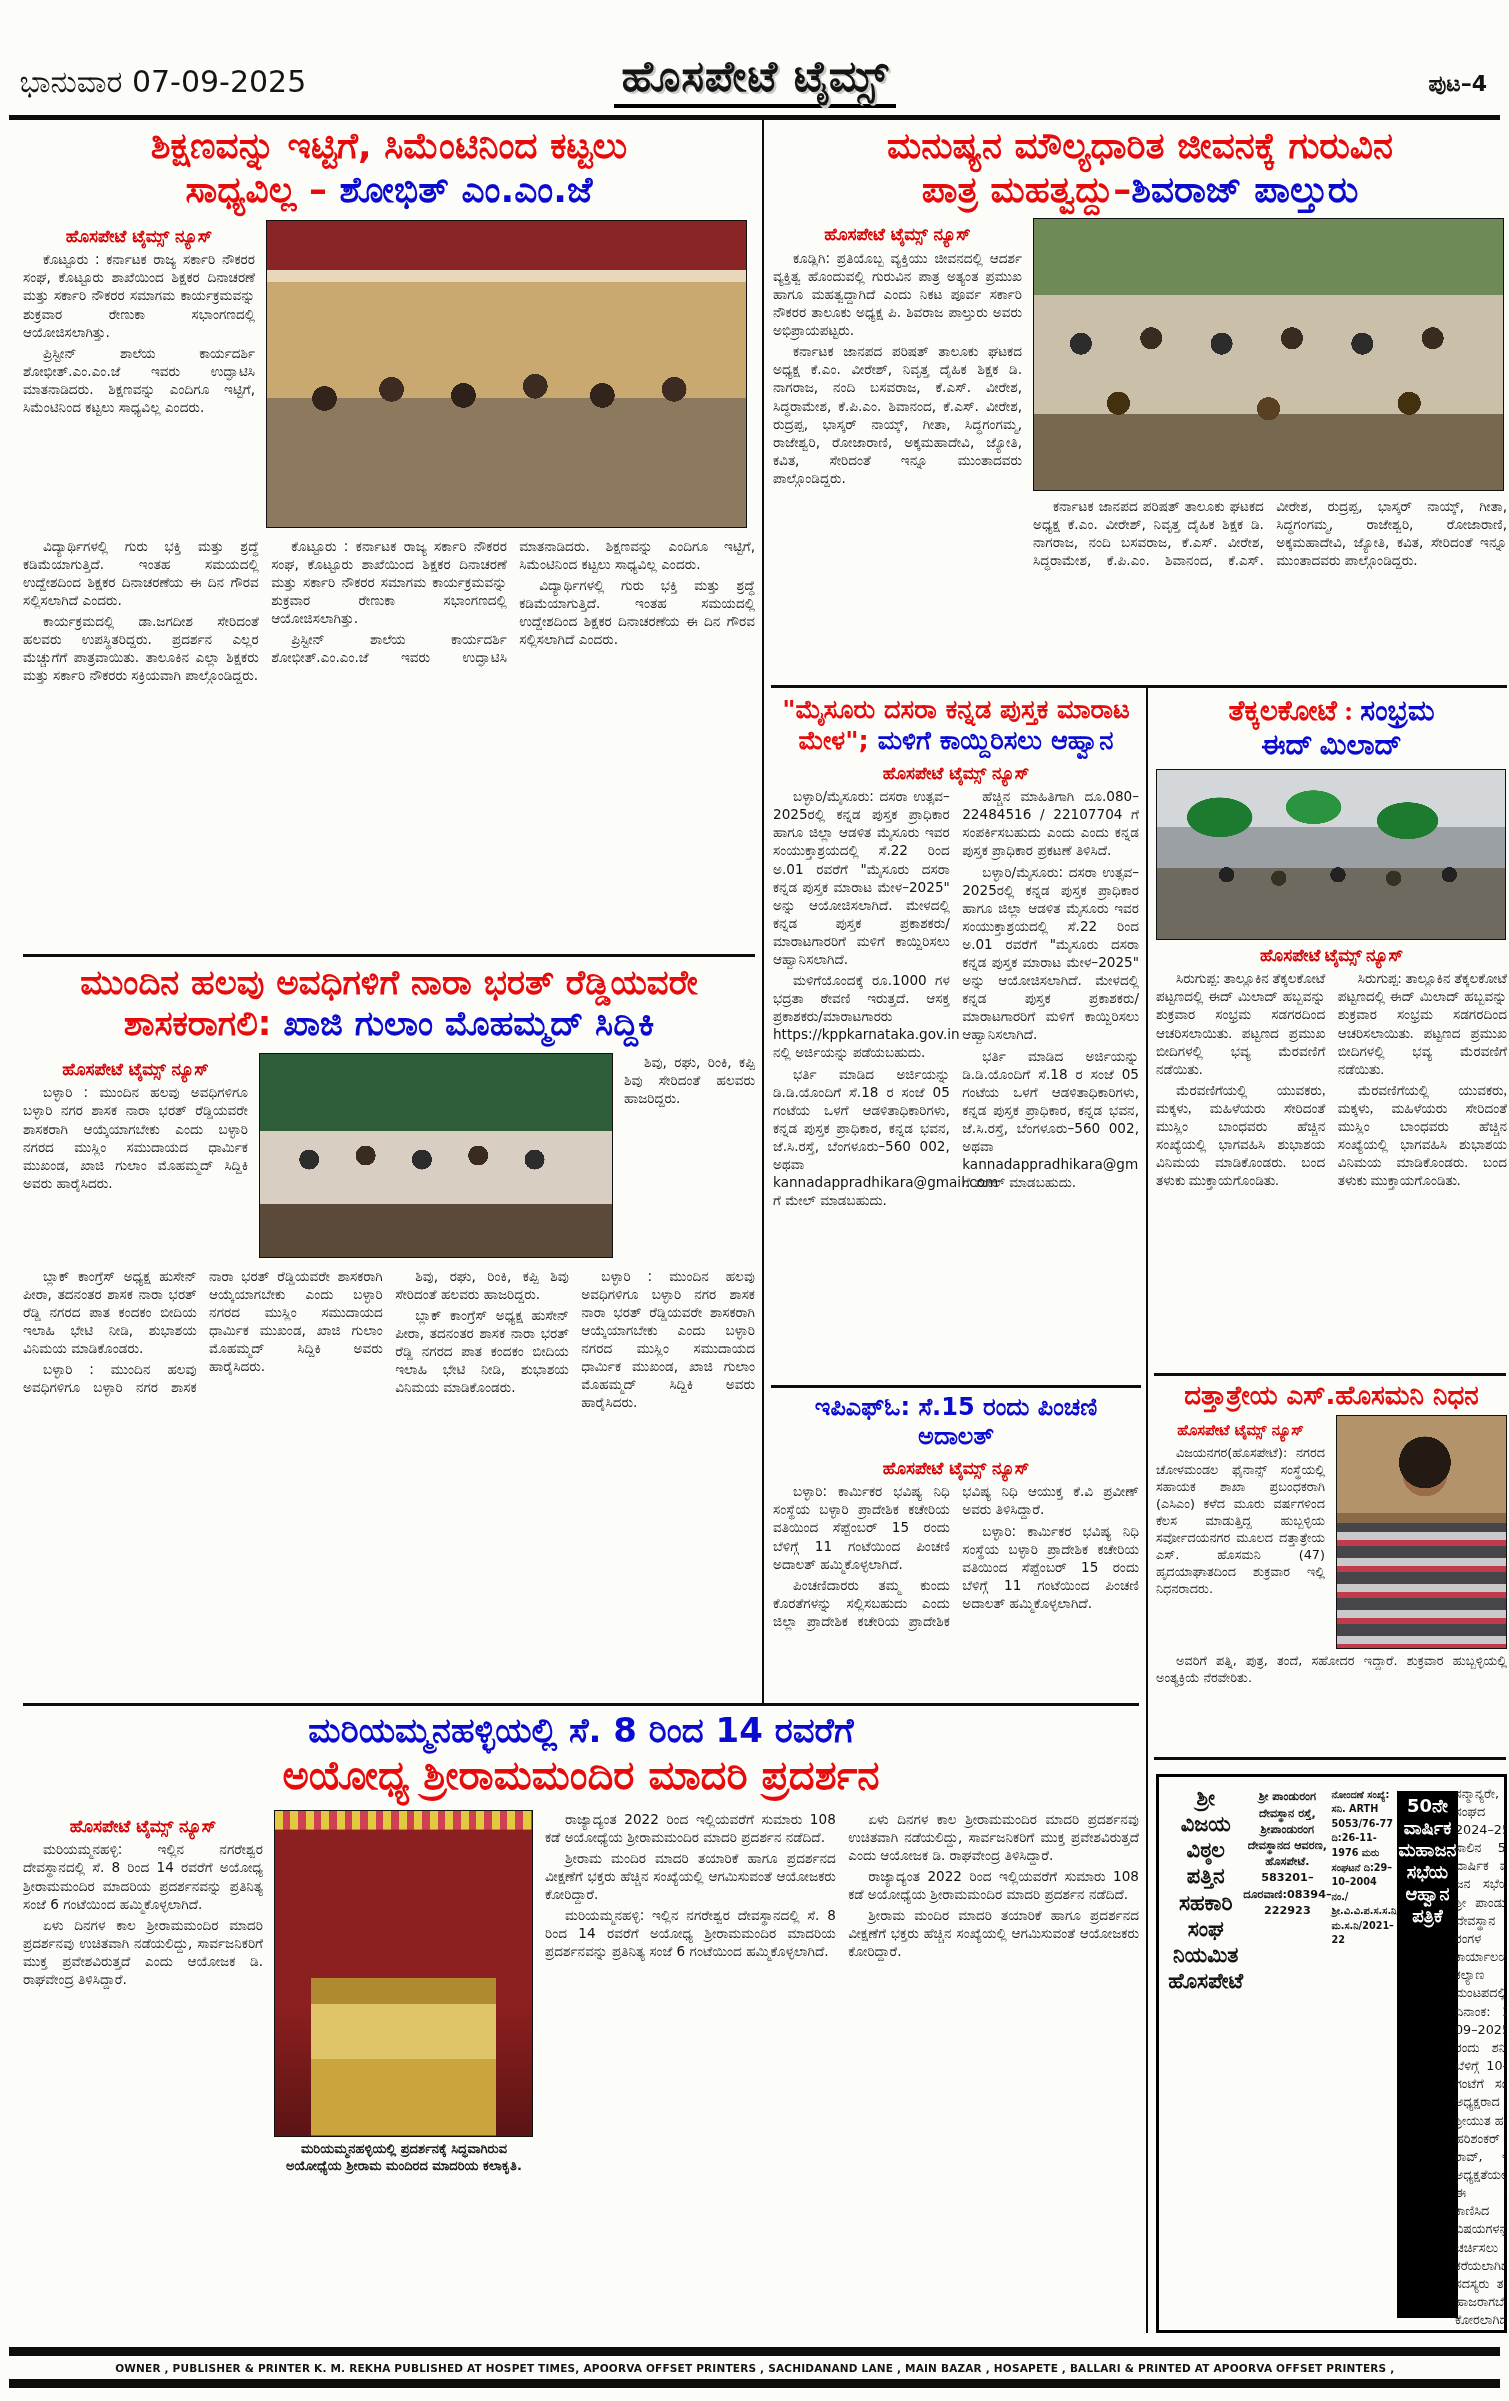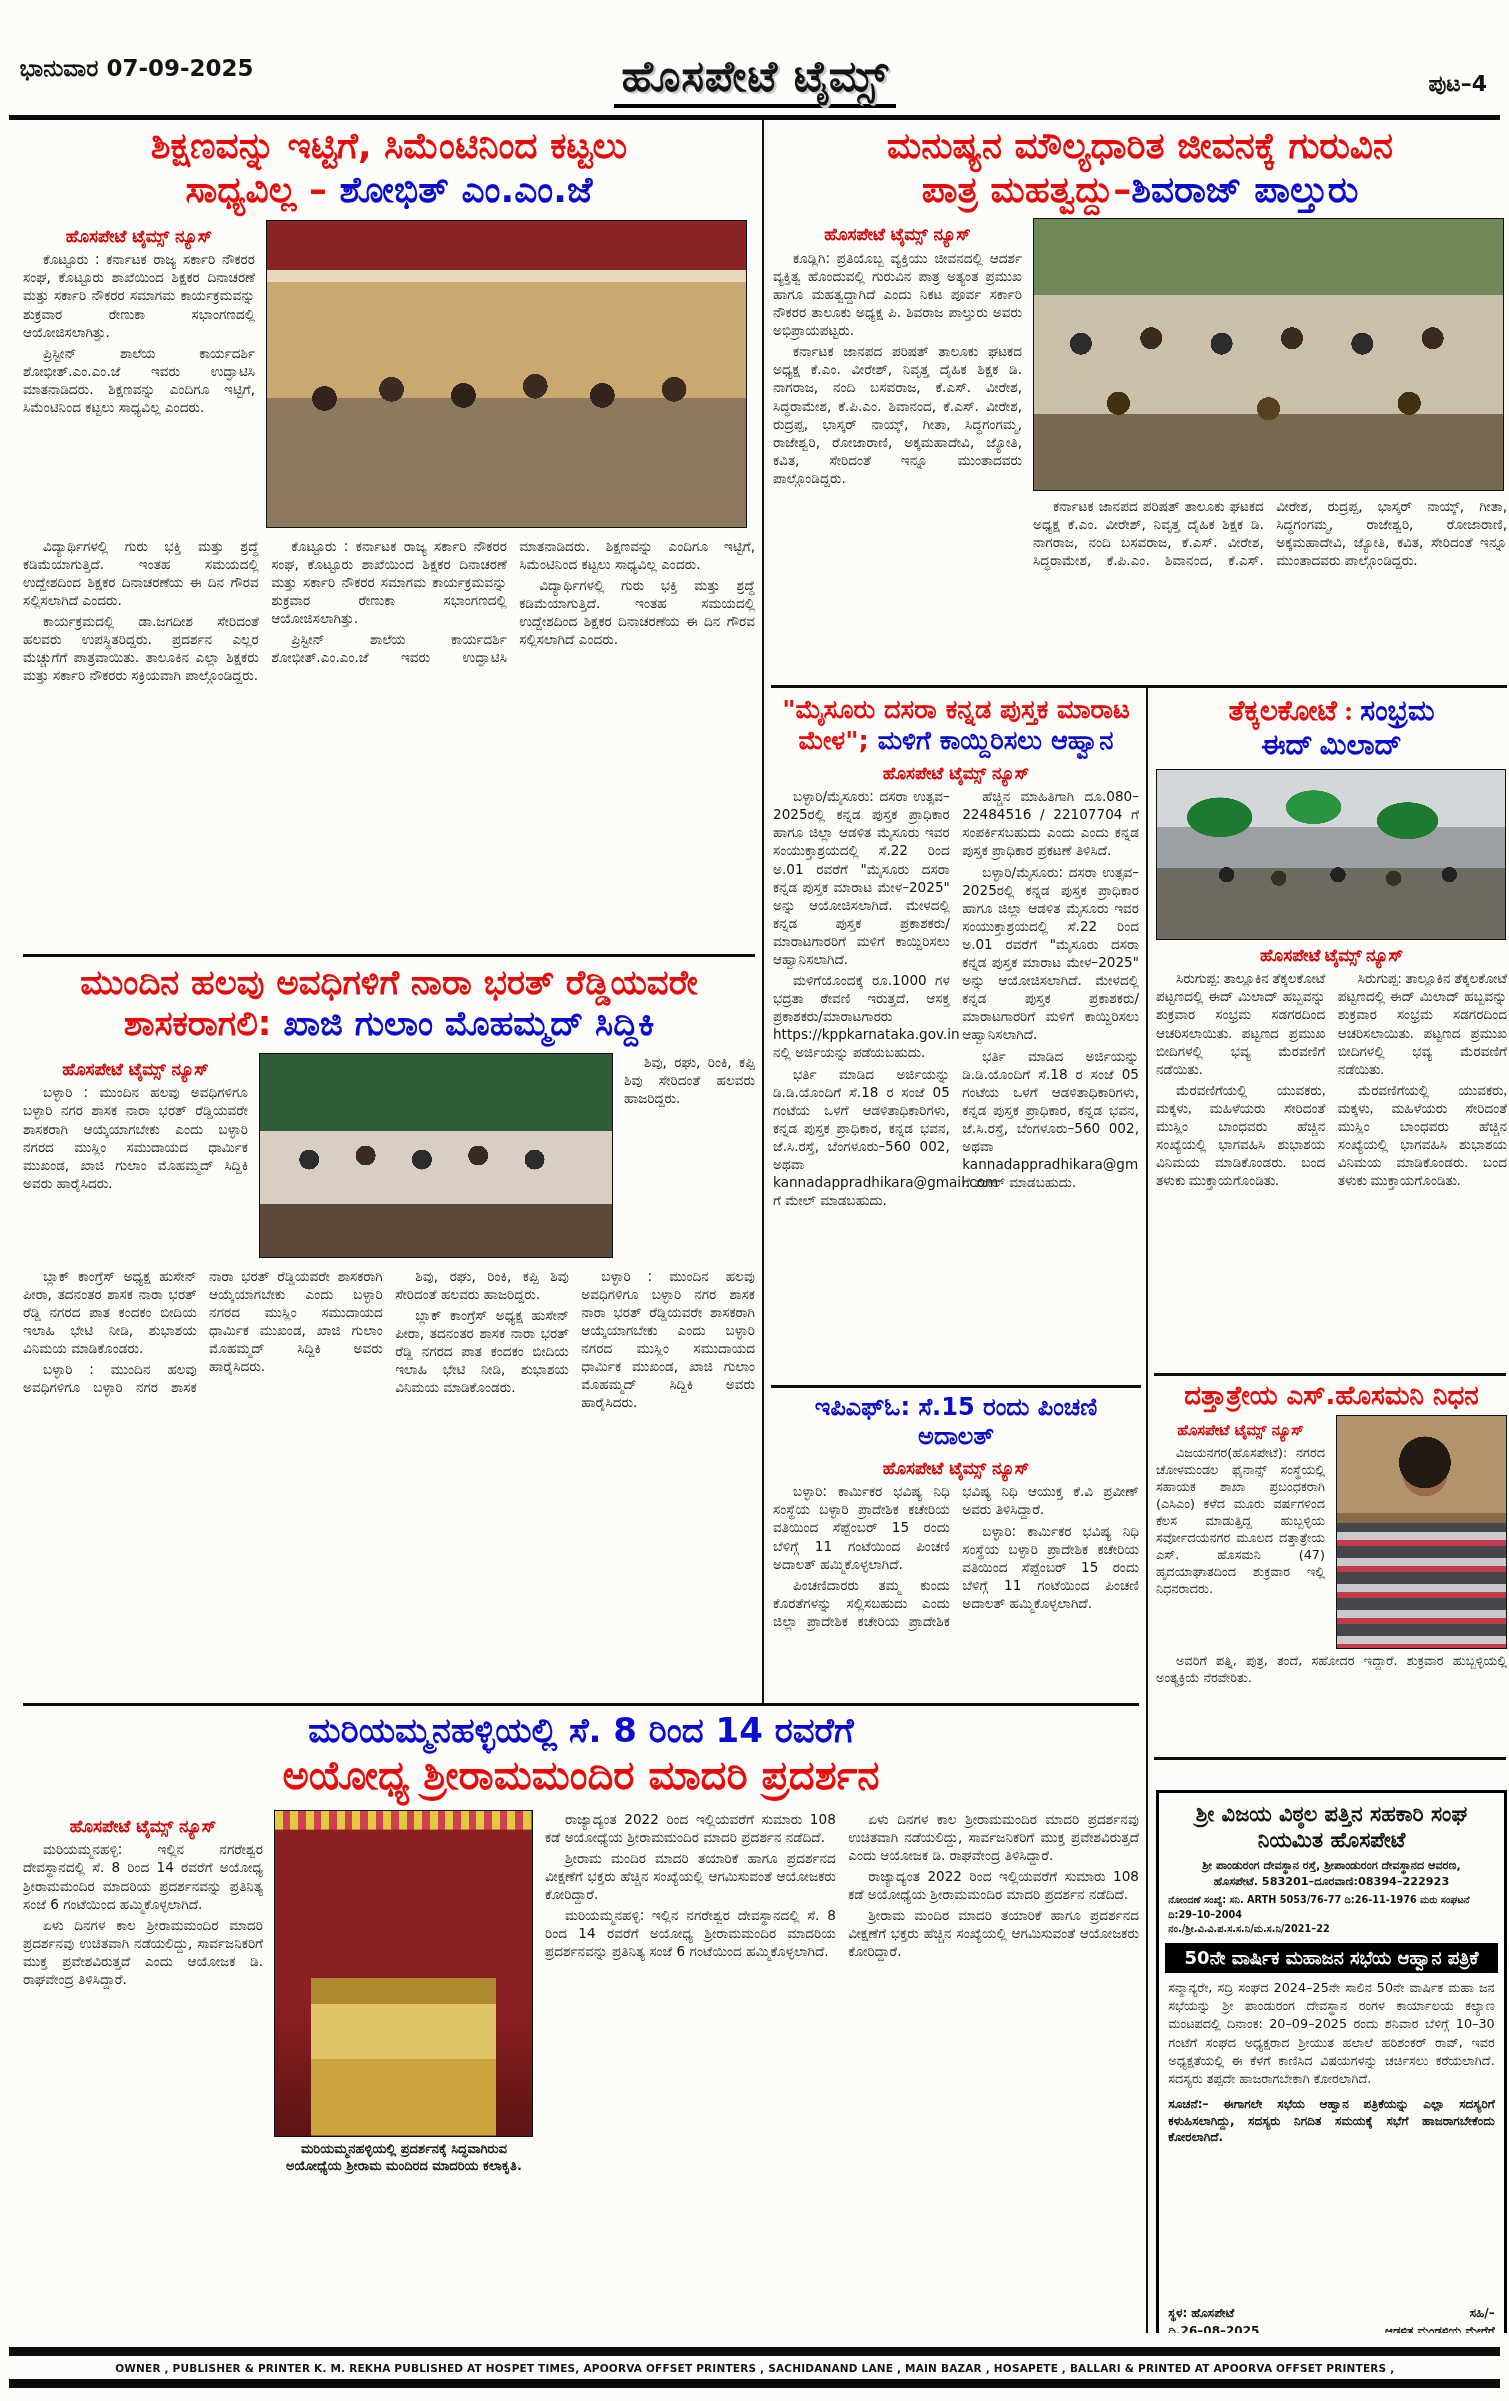--- a/index.html
+++ b/index.html
@@ -1,19 +1,19 @@
 <!DOCTYPE html>
 <html style="font-size:12.4px"><head>
 <meta charset="utf-8">
 <style>
   html,body{margin:0;padding:0;background:#e8e8e4;}
   #page{position:relative;width:1510px;height:2401px;background:#fcfcf9;color:#141414;
         font-family:"DejaVu Sans","Liberation Sans",sans-serif;overflow:hidden;}
   
-  .ed-date{position:absolute;left:19.4px;top:55px;font-size:23px;font-weight:bold;}
+  .ed-date{position:absolute;left:19.4px;top:64px;font-size:30px;font-weight:normal;}
   .masthead-wrap{position:absolute;left:0;right:0;top:51px;text-align:center;}
   .masthead{display:inline-block;font-size:43px;font-weight:900;letter-spacing:0.8px;
             text-shadow:2.3px 2.3px 0 #c9c9c9;border-bottom:4.6px solid #000;padding:0 7.7px 1.5px;}
   .page-no{position:absolute;right:23px;top:71px;font-size:22px;font-weight:bold;}
   .rule{position:absolute;background:#0d0d0d;}
   
   .article{position:absolute;overflow:hidden;}
   .hl{text-align:center;font-weight:bold;line-height:1.22;}
   .hl-red{color:#e80b0b;}
   .hl-blue{color:#0b0bd0;}
@@ -69,21 +69,21 @@
       repeating-linear-gradient(180deg,#45454a 0 12.4px,#c9c9cc 12.4px 20px,#c23b4a 20px 26px);}
   .ph-temple{background:
       repeating-linear-gradient(90deg,#e3c93f 0 7.7px,#cf4050 7.7px 15.5px),
       linear-gradient(0deg,#caa43c 0 30%,#e0c468 30% 52%,#b08a2e 52% 62%,rgba(0,0,0,0) 62%),
       linear-gradient(180deg,#8c1f1f 0 60%,#5c1414 100%);
       background-size:100% 18.6px,72% 78%,100% 100%;
       background-position:top left,50% 100%,0 0;background-repeat:no-repeat;}
   .caption{font-size:13px;font-weight:bold;text-align:center;line-height:1.3;margin-top:4.6px;}
   
   .ad-box{border:3.1px solid #000;padding:7.7px 9.3px 6.2px;height:100%;box-sizing:border-box;
-          display:flex;flex-direction:column;margin-top:16px;}
+          display:flex;flex-direction:row;}
   .ad-title{text-align:center;font-weight:900;font-size:21px;line-height:1.25;}
   .ad-addr{text-align:center;font-weight:bold;font-size:11.2px;line-height:1.45;margin-top:4.6px;}
   .ad-reg{font-weight:bold;font-size:9.7px;line-height:1.5;margin-top:3.1px;}
   .ad-banner{background:#000;color:#fff;text-align:center;font-weight:bold;font-size:18px;
              padding:3.9px 1.5px;margin:6.2px -3.1px 6.2px;}
   .ad-body{font-size:12.8px;line-height:1.42;text-align:justify;}
   .ad-note{font-size:12px;line-height:1.4;text-align:justify;font-weight:bold;margin-top:7.7px;}
   .ad-sig{display:flex;justify-content:space-between;align-items:flex-end;margin-top:auto;
           font-weight:bold;font-size:12px;line-height:1.5;}
   

